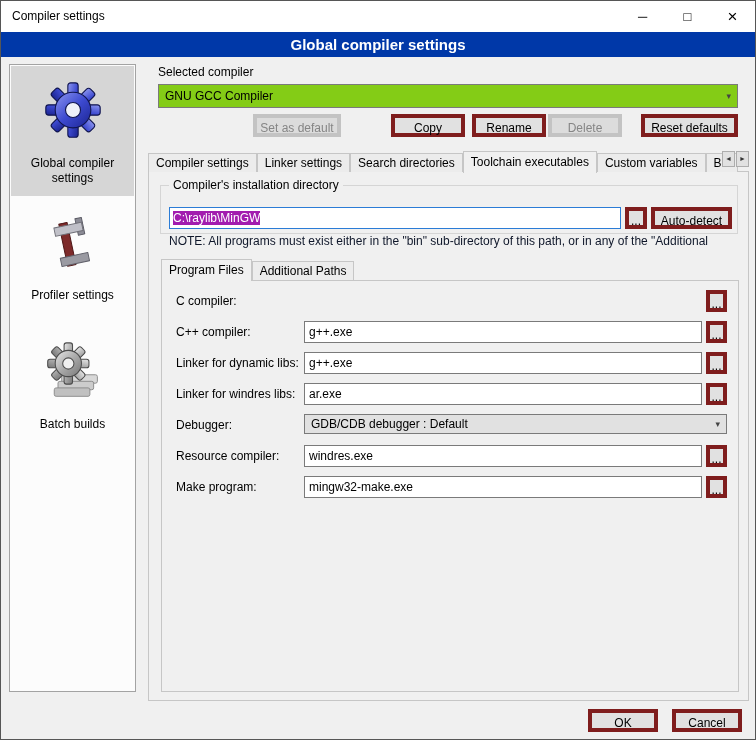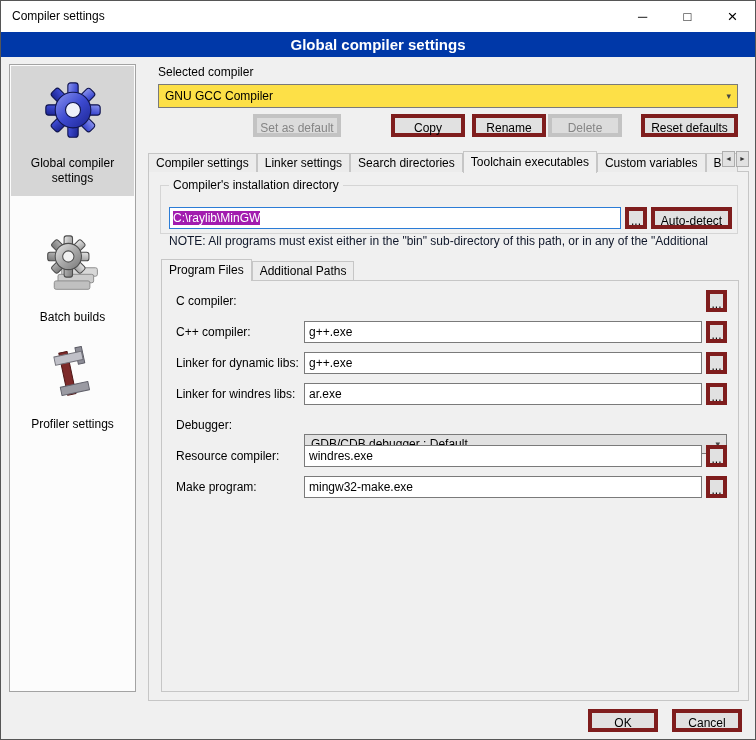--- a/index.html
+++ b/index.html
@@ -23,25 +23,25 @@
   .sb-item { display:flex; flex-direction:column; align-items:center; text-align:center; }
   .sb-item.selected { background:#d6d6d6; margin:1px; padding:6px 2px 10px; }
   .sb-item .sb-label { margin-top:16px; line-height:15px; font-size:12px; }
   .sb-icon { width:60px; height:60px; margin-top:8px; }
   
   .lbl { position:absolute; font-size:12px; }
   .btn { position:absolute; background:#e1e1e1; border:4px solid #7f1d1d; font-family:"Liberation Sans",sans-serif;
          font-size:12px; text-align:center; line-height:21px; height:23px; cursor:default; }
   .btn.disabled { background:#dcdcdc; border-color:#c3c3c3; color:#858585; }
   .btn.small { height:22px; line-height:20px; }
-  .combo { position:absolute; background:#fde047; border:1px solid #7a7a7a; height:24px;
+  .combo { position:absolute; background:#84cc16; border:1px solid #7a7a7a; height:24px;
            display:flex; align-items:center; padding:0 6px; cursor:default; }
   .combo .combo-text { flex:1; white-space:nowrap; overflow:hidden; }
   .combo .arrow { color:#444; font-size:9px; margin-left:6px; }
-  .combo.gray { background:#e1e1e1; height:20px;margin-top:20px; }
+  .combo.gray { background:#e1e1e1; height:20px; }
   .textinput { position:absolute; background:#fff; border:1px solid #7a7a7a; height:22px;
                padding:0 4px; font-family:"Liberation Sans",sans-serif; font-size:12px; }
   .textbox-sel { position:absolute; background:#fff; border:1px solid #2b7cd6; height:22px;
                  line-height:20px; padding:0 3px; white-space:nowrap; overflow:hidden; }
   .textbox-sel .sel { background:#a21caf; color:#fff; }
   
   .tabstrip { position:absolute; display:flex; align-items:flex-end; height:22px; z-index:3; }
   .tab { background:#ececec; border:1px solid #c6c6c6; border-bottom:none; height:19px;
          line-height:18px; padding:0 7px; margin-right:0px; white-space:nowrap; cursor:default; }
   .tab.active { background:#f0f0f0; height:22px; line-height:21px; position:relative; z-index:4;
@@ -97,20 +97,32 @@
           <rect x="26.5" y="3" width="11" height="58" rx="3" fill="url(#g1)" transform="rotate(45 32 32)"></rect>
           <rect x="26.5" y="3" width="11" height="58" rx="3" fill="url(#g1)" transform="rotate(90 32 32)"></rect>
           <rect x="26.5" y="3" width="11" height="58" rx="3" fill="url(#g1)" transform="rotate(135 32 32)"></rect>
           <circle cx="32" cy="32" r="19" fill="url(#g1)"></circle>
           <circle cx="32" cy="32" r="8" fill="#eef0fa"></circle>
         </g>
       </svg>
       <span class="sb-label">Global compiler settings</span>
     </div>
 
+    <div class="sb-item" style="margin-top:12px;">
+      <svg class="sb-icon" viewBox="0 0 64 64">
+        <g transform="rotate(-12 32 32)" stroke-linejoin="round">
+          <rect x="40" y="4" width="7" height="18" fill="#8c8c96" stroke="#5a5a64"></rect>
+          <rect x="22" y="6" width="9" height="46" fill="#7d2a2a" stroke="#4a1414"></rect>
+          <rect x="16" y="9" width="30" height="9" fill="#c0c0c8" stroke="#707078"></rect>
+          <rect x="16" y="42" width="30" height="9" fill="#9a9aa2" stroke="#60606a"></rect>
+        </g>
+      </svg>
+      <span class="sb-label" style="margin-top:12px;">Profiler settings</span>
+    </div>
+
     <div class="sb-item" style="margin-top:30px;">
       <svg class="sb-icon" viewBox="0 0 64 64">
         <defs>
           <linearGradient id="g2" x1="0" y1="0" x2="1" y2="1">
             <stop offset="0" stop-color="#e8e8e8"></stop>
             <stop offset="0.5" stop-color="#aaaaaa"></stop>
             <stop offset="1" stop-color="#777777"></stop>
           </linearGradient>
         </defs>
         <g>
@@ -122,32 +134,20 @@
           <rect x="22.5" y="2" width="9" height="44" rx="2.5" fill="url(#g2)"></rect>
           <rect x="22.5" y="2" width="9" height="44" rx="2.5" fill="url(#g2)" transform="rotate(45 27 24)"></rect>
           <rect x="22.5" y="2" width="9" height="44" rx="2.5" fill="url(#g2)" transform="rotate(90 27 24)"></rect>
           <rect x="22.5" y="2" width="9" height="44" rx="2.5" fill="url(#g2)" transform="rotate(135 27 24)"></rect>
           <circle cx="27" cy="24" r="14" fill="url(#g2)"></circle>
           <circle cx="27" cy="24" r="6" fill="#f0f0f0"></circle>
         </g>
       </svg>
       <span class="sb-label">Batch builds</span>
     </div>
-
-    <div class="sb-item" style="margin-top:12px;">
-      <svg class="sb-icon" viewBox="0 0 64 64">
-        <g transform="rotate(-12 32 32)" stroke-linejoin="round">
-          <rect x="40" y="4" width="7" height="18" fill="#8c8c96" stroke="#5a5a64"></rect>
-          <rect x="22" y="6" width="9" height="46" fill="#7d2a2a" stroke="#4a1414"></rect>
-          <rect x="16" y="9" width="30" height="9" fill="#c0c0c8" stroke="#707078"></rect>
-          <rect x="16" y="42" width="30" height="9" fill="#9a9aa2" stroke="#60606a"></rect>
-        </g>
-      </svg>
-      <span class="sb-label" style="margin-top:12px;">Profiler settings</span>
-    </div>
   </div>
 
   <span class="lbl" style="left:157px; top:64px;">Selected compiler</span>
 
   <div class="combo" style="left:157px; top:83px; width:580px;">
     <span class="combo-text">GNU GCC Compiler</span>
     <span class="arrow">▾</span>
   </div>
 
   <div class="btn disabled" style="left:252px; top:113px; width:88px;">Set as default</div>

